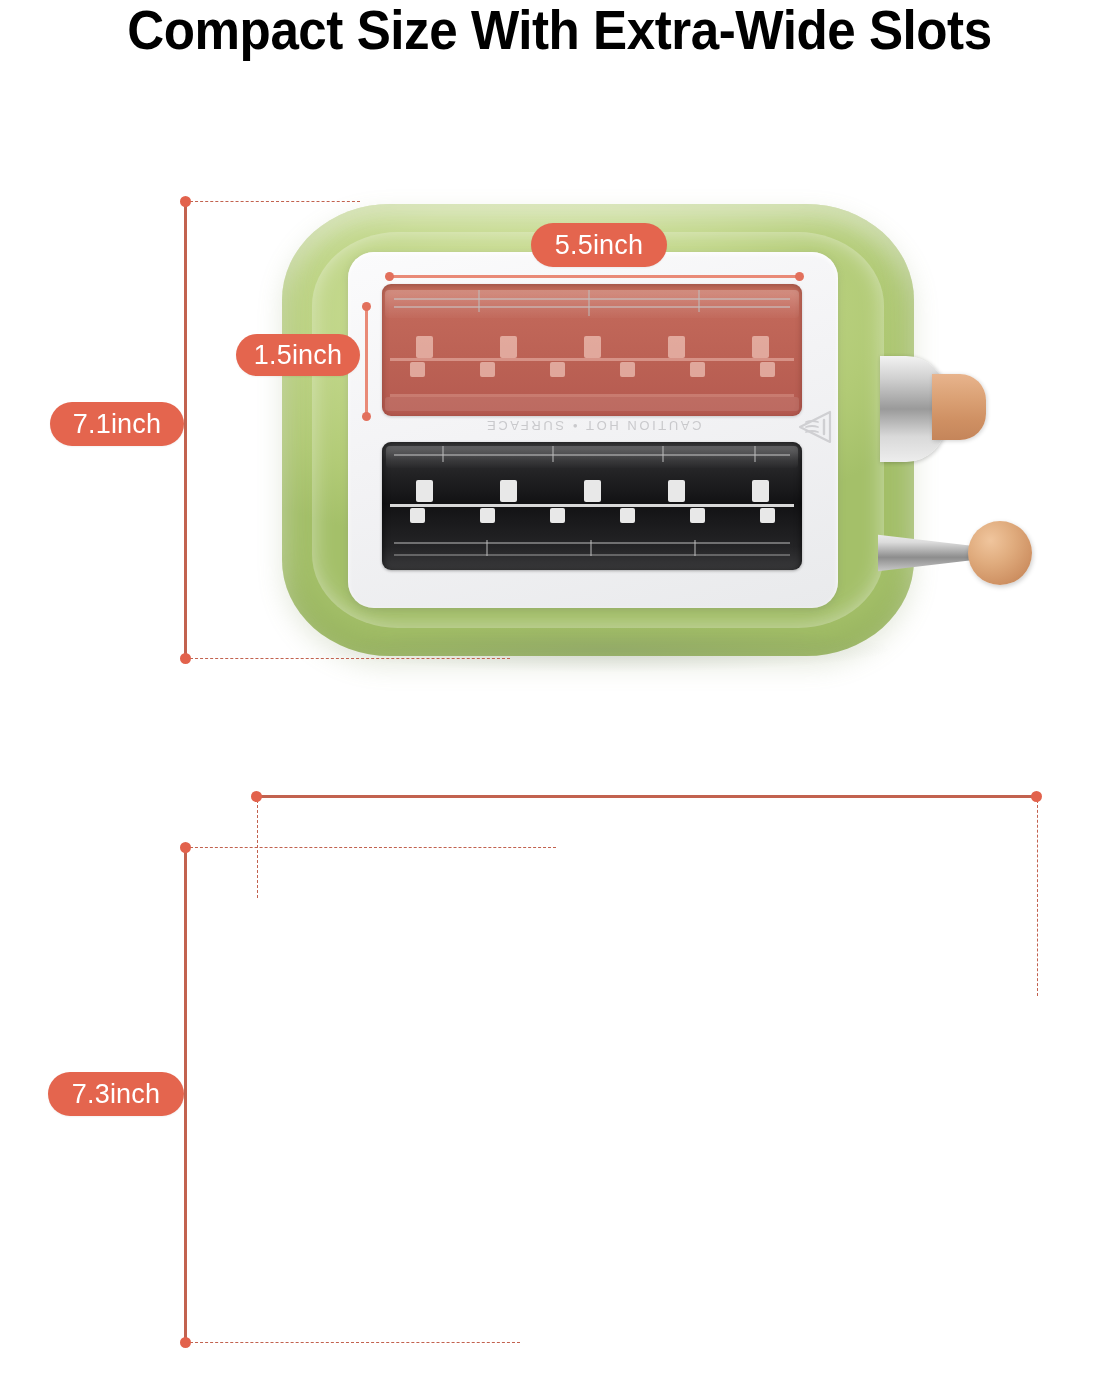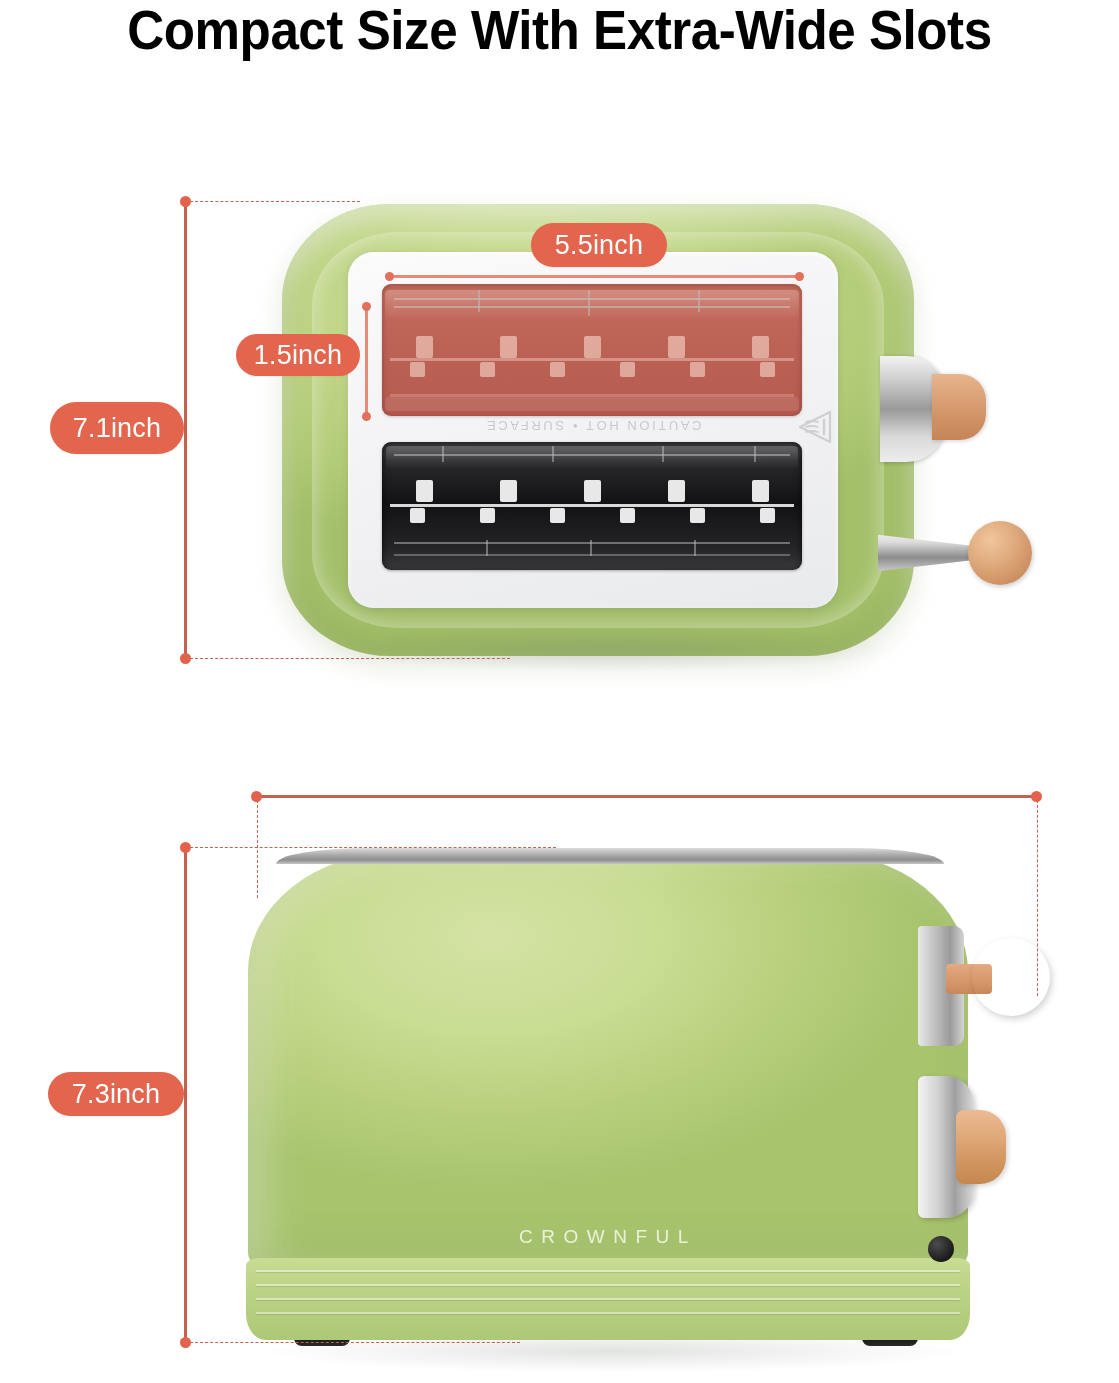--- a/index.html
+++ b/index.html
@@ -532,57 +532,32 @@
       <div class="wire-v" style="left:208px;top:98px;height:16px;"></div>
       <div class="wire-v" style="left:312px;top:98px;height:16px;"></div>
     </div>
   </div>
 
   <div class="dim-dot" style="left:180px;top:196px;"></div>
   <div class="dim-dot" style="left:180px;top:653px;"></div>
   <div class="solid-v" style="left:184px;top:201px;height:455px;"></div>
   <div class="dash-h" style="left:190px;top:201px;width:170px;"></div>
   <div class="dash-h" style="left:190px;top:658px;width:320px;"></div>
-  <div class="pill" style="left:50px;top:402px;width:134px;height:52px;">7.1inch</div>
+  <div class="pill" style="left:50px;top:402px;width:134px;height:44px;">7.1inch</div>
 
   <div class="dim-dot sm" style="left:385px;top:272px;"></div>
   <div class="dim-dot sm" style="left:795px;top:272px;"></div>
   <div class="solid-h light" style="left:392px;top:275px;width:406px;"></div>
   <div class="pill" style="left:531px;top:223px;width:136px;height:44px;">5.5inch</div>
 
   <div class="dim-dot sm" style="left:362px;top:302px;"></div>
   <div class="dim-dot sm" style="left:362px;top:412px;"></div>
   <div class="solid-v light" style="left:365px;top:308px;height:108px;"></div>
   <div class="pill" style="left:236px;top:334px;width:124px;height:42px;">1.5inch</div>
 
-  <div id="toaster-side-view">
-    <div id="side-shadow"></div>
-
-    <div id="side-lever-arm"></div>
-    <div id="side-lever-stem"></div>
-    <div id="side-lever-ball"></div>
-
-    <div id="side-dial"></div>
-    <div id="side-dial-knob"></div>
-    <div id="side-small-button"></div>
-
-    <div id="side-body"></div>
-    <div id="side-chrome-top"></div>
-
-    <div id="side-brand">CROWNFUL</div>
-
-    <div id="side-base">
-      <div class="base-rib" style="top:12px;"></div>
-      <div class="base-rib" style="top:26px;"></div>
-      <div class="base-rib" style="top:40px;"></div>
-      <div class="base-rib" style="top:54px;"></div>
-    </div>
-    <div class="foot" style="left:66px;top:494px;"></div>
-    <div class="foot" style="left:634px;top:494px;"></div>
-  </div>
 
   <div class="dim-dot" style="left:251px;top:791px;"></div>
   <div class="dim-dot" style="left:1031px;top:791px;"></div>
   <div class="solid-h" style="left:257px;top:795px;width:776px;"></div>
   <div class="dash-v" style="left:257px;top:800px;height:98px;"></div>
   <div class="dash-v" style="left:1037px;top:800px;height:196px;"></div>
 
   <div class="dim-dot" style="left:180px;top:842px;"></div>
   <div class="dim-dot" style="left:180px;top:1337px;"></div>
   <div class="solid-v" style="left:184px;top:847px;height:493px;"></div>

